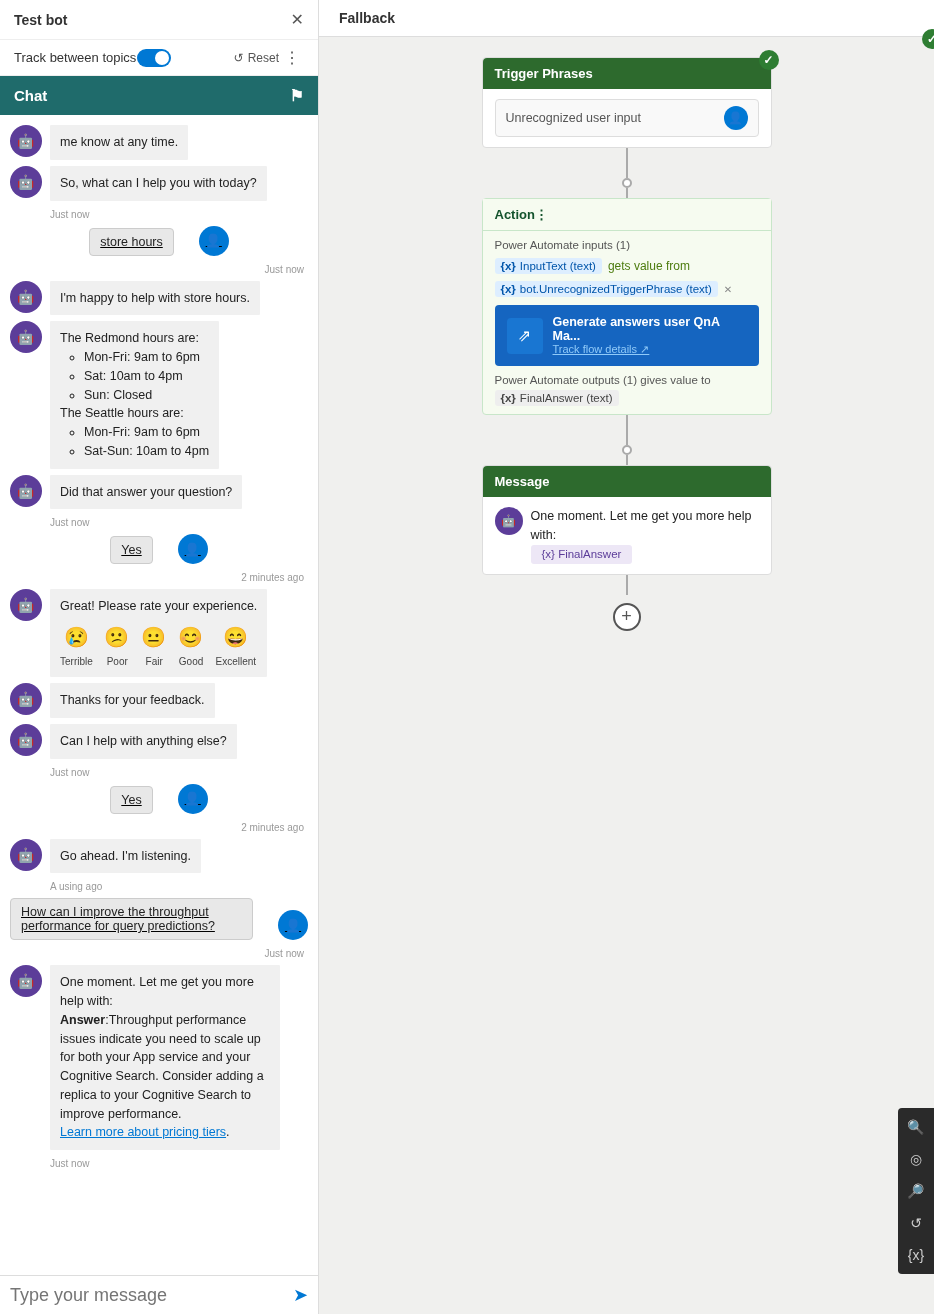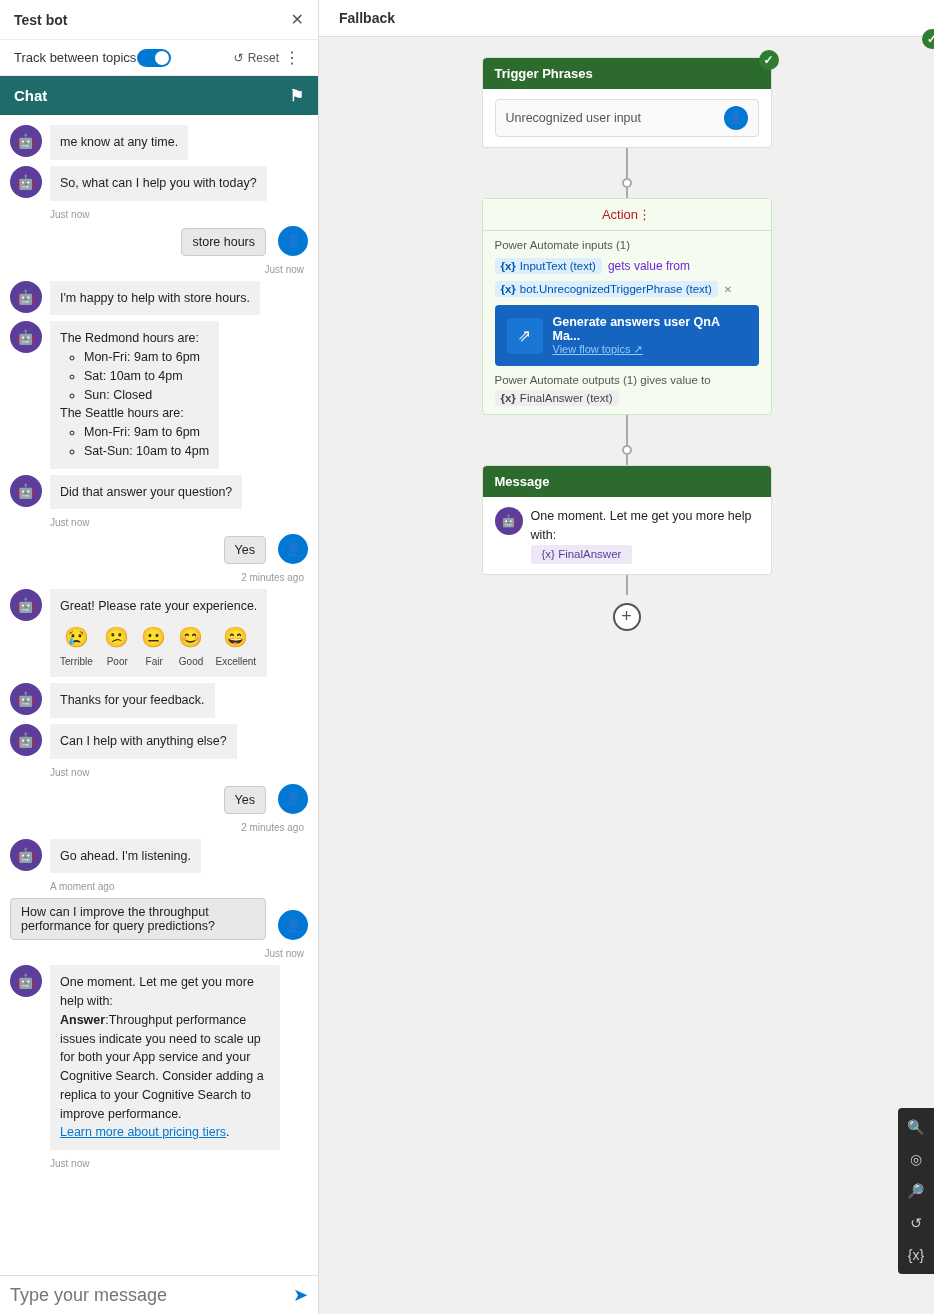--- a/index.html
+++ b/index.html
@@ -80,22 +80,23 @@
       border-radius: 1px;
       padding: 8px 10px;
       max-width: 230px;
       font-size: 12.5px;
       line-height: 1.5;
       color: #222;
     }
     .user-msg-row {
       display: flex;
       align-items: flex-end;
-      justify-content: flex-end;
-      gap: 12px;
+      justify-content: center;
+      gap: 25px;
+      text-decoration: underline;
     }
     .user-bubble {
       background: #e8e8e8;
       border-radius: 4px;
       padding: 6px 10px;
       font-size: 12.5px;
       color: #222;
       border: 1px solid #ccc;
     }
     .user-avatar {
@@ -222,43 +223,43 @@
       background: #f6fbf0;
       border: 1px solid #c8e6c9;
       border-radius: 4px;
       width: 290px;
     }
     .action-header {
       background: #f6fbf0;
       border-bottom: 1px solid #c8e6c9;
       padding: 8px 12px;
       font-size: 13px;
-      font-weight: 400;
-      color: #b91c1c;
-      display: flex;
-      justify-content: center;
+      font-weight: 700;
+      color: #14532d;
+      display: flex;
+      justify-content: flex-start;
       align-items: center;
     }
     .action-body { padding: 8px 12px; font-size: 12px; }
 
     .pa-section-title { font-size: 11.5px; color: #555; margin-bottom: 4px; }
 
     .input-chip {
       display: inline-flex; align-items: center; gap: 4px;
       background: #ddeeff; border-radius: 3px; padding: 2px 6px;
       font-size: 11.5px; color: #0055aa;
     }
     .output-chip {
       display: inline-flex; align-items: center; gap: 4px;
       background: #eee; border-radius: 3px; padding: 2px 6px;
       font-size: 11.5px; color: #444;
     }
     .chip-close { color: #888; cursor: pointer; font-size: 10px; }
 
-    .pa-gets-value { font-size: 12px; color: #6d28d9; margin: 4px 0; text-align: center; }
+    .pa-gets-value { font-size: 12px; color: #4d7c0f; margin: 4px 0; text-align: center; }
 
     .generate-card {
       display: flex; align-items: center; gap: 10px;
       background: #1565c0; border-radius: 4px;
       padding: 10px 12px; margin: 8px 0;
     }
     .gen-icon {
       width: 36px; height: 36px; background: #1976d2; border-radius: 4px;
       display: flex; align-items: center; justify-content: center;
       color: #fff; font-size: 16px; flex-shrink: 0;
@@ -457,21 +458,21 @@
     <div class="user-msg-row">
       <div class="user-bubble">Yes</div>
       <div class="user-avatar">👤</div>
     </div>
     <div class="timestamp">2 minutes ago</div>
 
     <div class="bot-msg-row">
       <div class="bot-avatar">🤖</div>
       <div class="bot-bubble">Go ahead. I'm listening.</div>
     </div>
-    <div class="timestamp-left">A moment ago</div>
+    <div class="timestamp-left">A using ago</div>
 
     <div class="user-msg-row">
       <div class="user-bubble">How can I improve the throughput performance for query predictions?</div>
       <div class="user-avatar">👤</div>
     </div>
     <div class="timestamp">Just now</div>
 
     <div class="bot-msg-row">
       <div class="bot-avatar">🤖</div>
       <div class="bot-bubble">
@@ -530,21 +531,21 @@
             <span style="font-weight:700;">{x}</span>
             <span>bot.UnrecognizedTriggerPhrase (text)</span>
           </span>
           <span class="chip-close">✕</span>
         </div>
 
         <div class="generate-card">
           <div class="gen-icon">⇗</div>
           <div>
             <div class="gen-text">Generate answers user QnA Ma...</div>
-            <div class="gen-link">View flow topics ↗</div>
+            <div class="gen-link">Track flow details ↗</div>
           </div>
         </div>
 
         <div class="pa-output-section">
           <div class="pa-section-title">Power Automate outputs (1) gives value to</div>
           <span class="output-chip">
             <span style="font-weight:700;">{x}</span>
             <span>FinalAnswer (text)</span>
           </span>
         </div>

